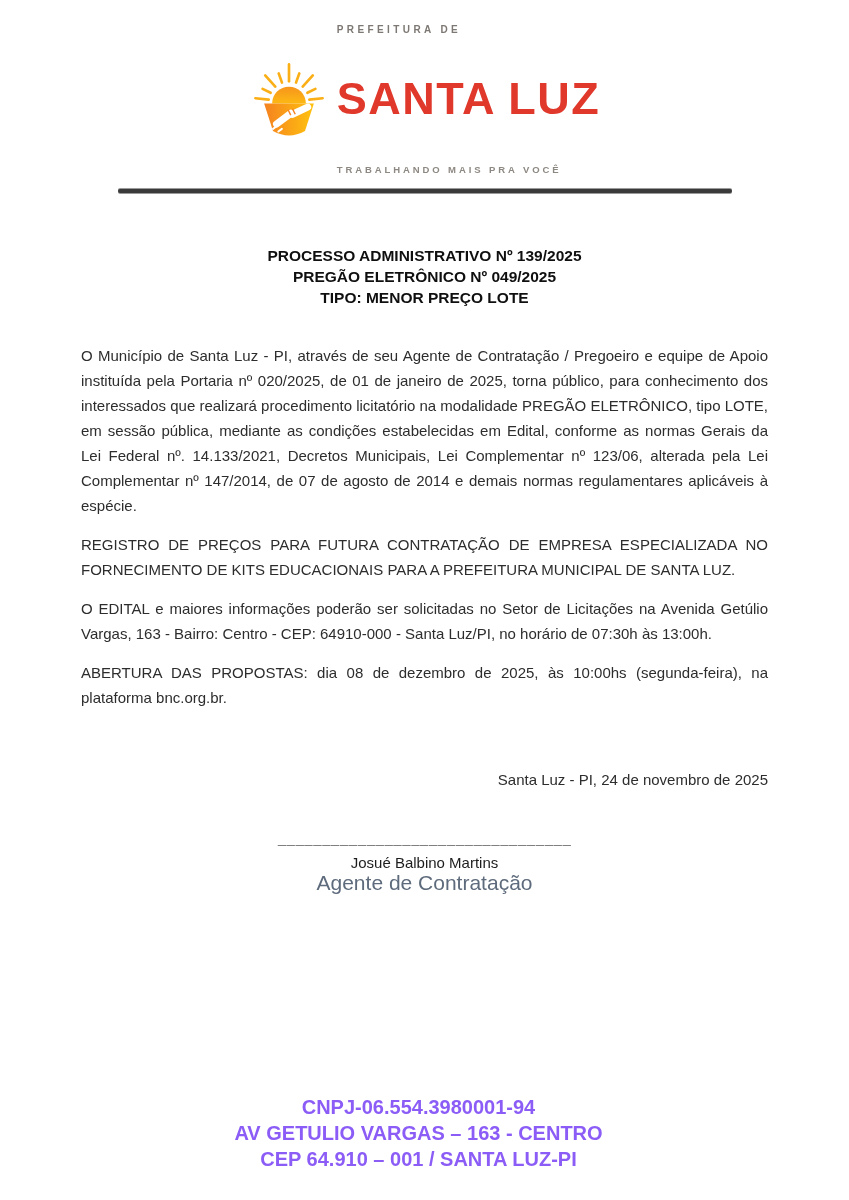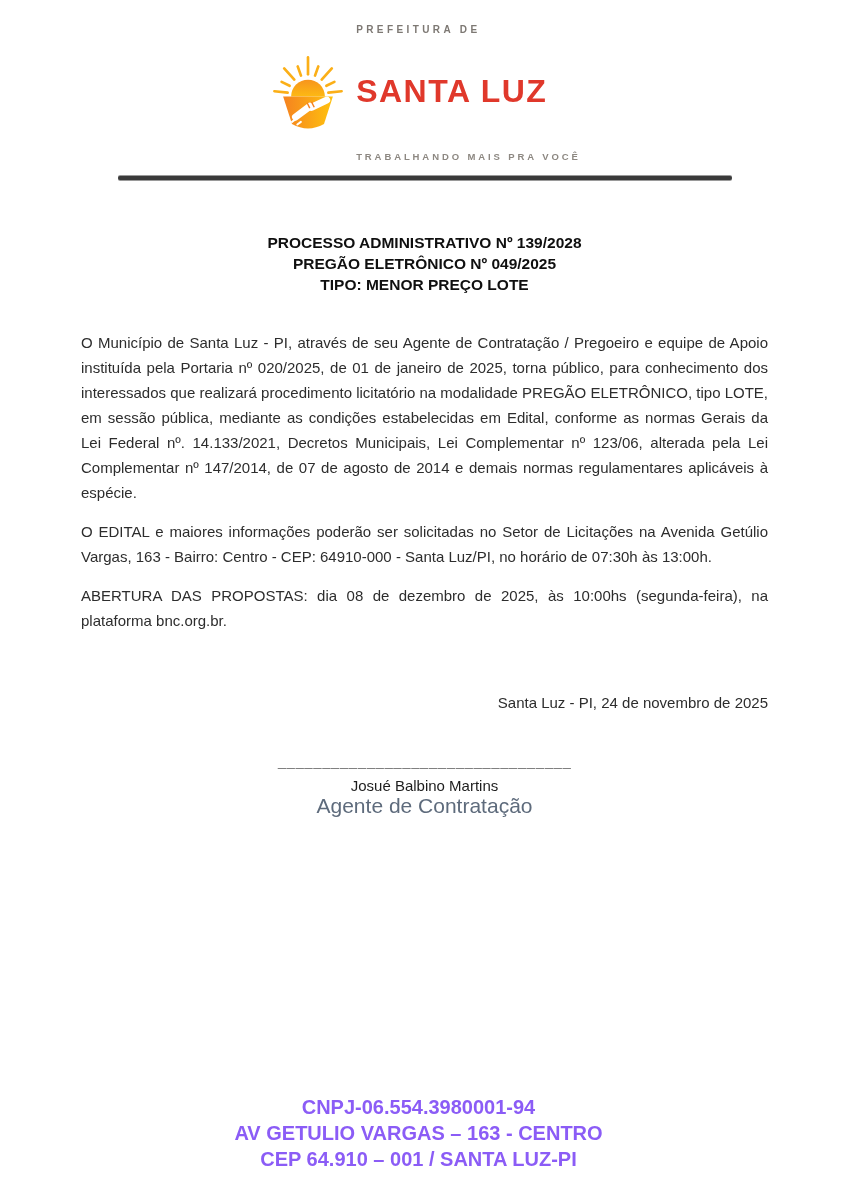--- a/index.html
+++ b/index.html
@@ -25,21 +25,21 @@
   }
   .logo-icon { width: 80px; height: 84px; flex: 0 0 auto; }
   .logo-text { display: flex; flex-direction: column; align-items: flex-start; gap: 40px; }
   .logo-pre {
     font-size: 10px;
     font-weight: bold;
     letter-spacing: 3.4px;
     color: #7d7873;
   }
   .logo-main {
-    font-size: 32px;
+    font-size: 45px;
     font-weight: bold;
     letter-spacing: 1.5px;
     line-height: 1.05;
     color: #e0382b;
   }
   .logo-tag {
     font-size: 9.5px;
     font-weight: bold;
     letter-spacing: 2.9px;
     color: #8d8882;
@@ -147,28 +147,29 @@
       <div class="logo-main">SANTA LUZ</div>
       <div class="logo-tag">TRABALHANDO MAIS PRA VOCÊ</div>
     </div>
   </header>
 
   <div class="divider"></div>
 
   <div class="content">
 
     <div class="doc-title">
-      <div>PROCESSO ADMINISTRATIVO Nº 139/2028</div>
+      <div>PROCESSO ADMINISTRATIVO Nº 139/2025</div>
       <div>PREGÃO ELETRÔNICO Nº 049/2025</div>
       <div>TIPO: MENOR PREÇO LOTE</div>
     </div>
 
     <p class="para first">O Município de Santa Luz - PI, através de seu Agente de Contratação / Pregoeiro e equipe de Apoio instituída pela Portaria nº 020/2025, de 01 de janeiro de 2025, torna público, para conhecimento dos interessados que realizará procedimento licitatório na modalidade PREGÃO ELETRÔNICO, tipo LOTE, em sessão pública, mediante as condições estabelecidas em Edital, conforme as normas Gerais da Lei Federal nº. 14.133/2021, Decretos Municipais, Lei Complementar nº 123/06, alterada pela Lei Complementar nº 147/2014, de 07 de agosto de 2014 e demais normas regulamentares aplicáveis à espécie.</p>
 
     <div class="objeto">
+      <div class="para objeto-text">REGISTRO DE PREÇOS PARA FUTURA CONTRATAÇÃO DE EMPRESA ESPECIALIZADA NO FORNECIMENTO DE KITS EDUCACIONAIS PARA A PREFEITURA MUNICIPAL DE SANTA LUZ.</div>
     </div>
 
     <p class="para">O EDITAL e maiores informações poderão ser solicitadas no Setor de Licitações na Avenida Getúlio Vargas, 163 - Bairro: Centro - CEP: 64910-000 - Santa Luz/PI, no horário de 07:30h às 13:00h.</p>
 
     <p class="para">ABERTURA DAS PROPOSTAS: dia 08 de dezembro de 2025, às 10:00hs (segunda-feira), na plataforma bnc.org.br.</p>
 
     <p class="dateline">Santa Luz - PI, 24 de novembro de 2025</p>
 
     <div class="signature">
       <div class="sig-line">_________________________________</div>

